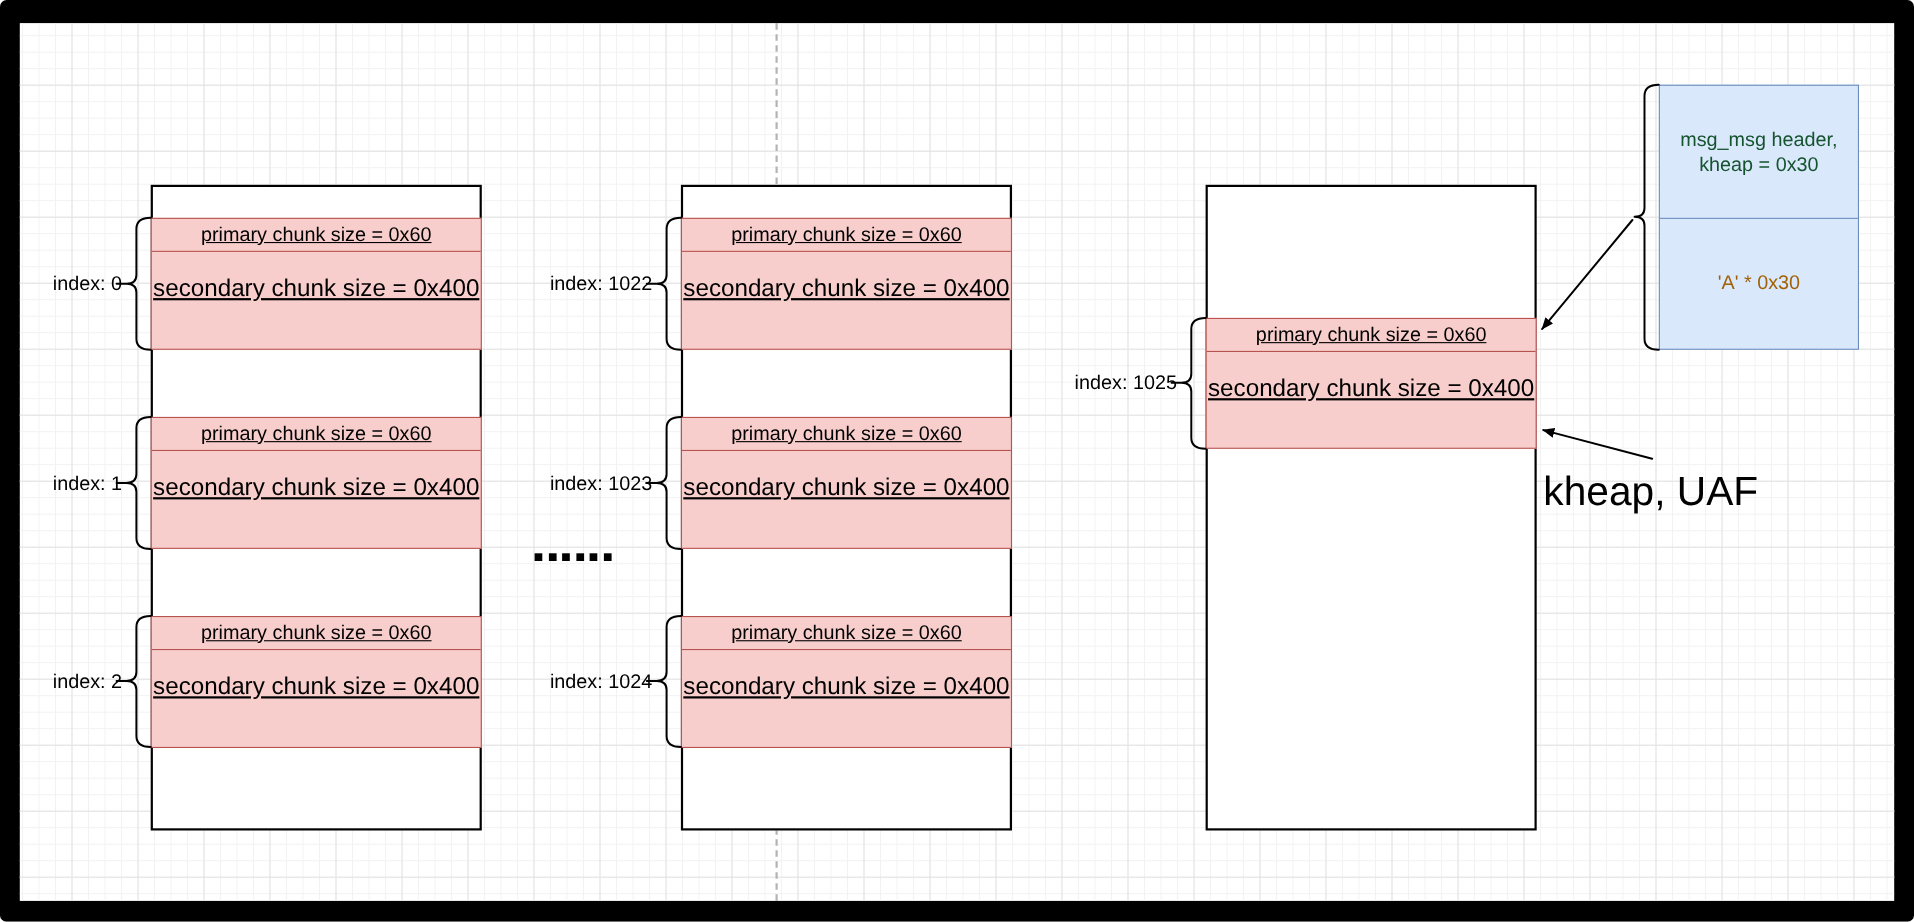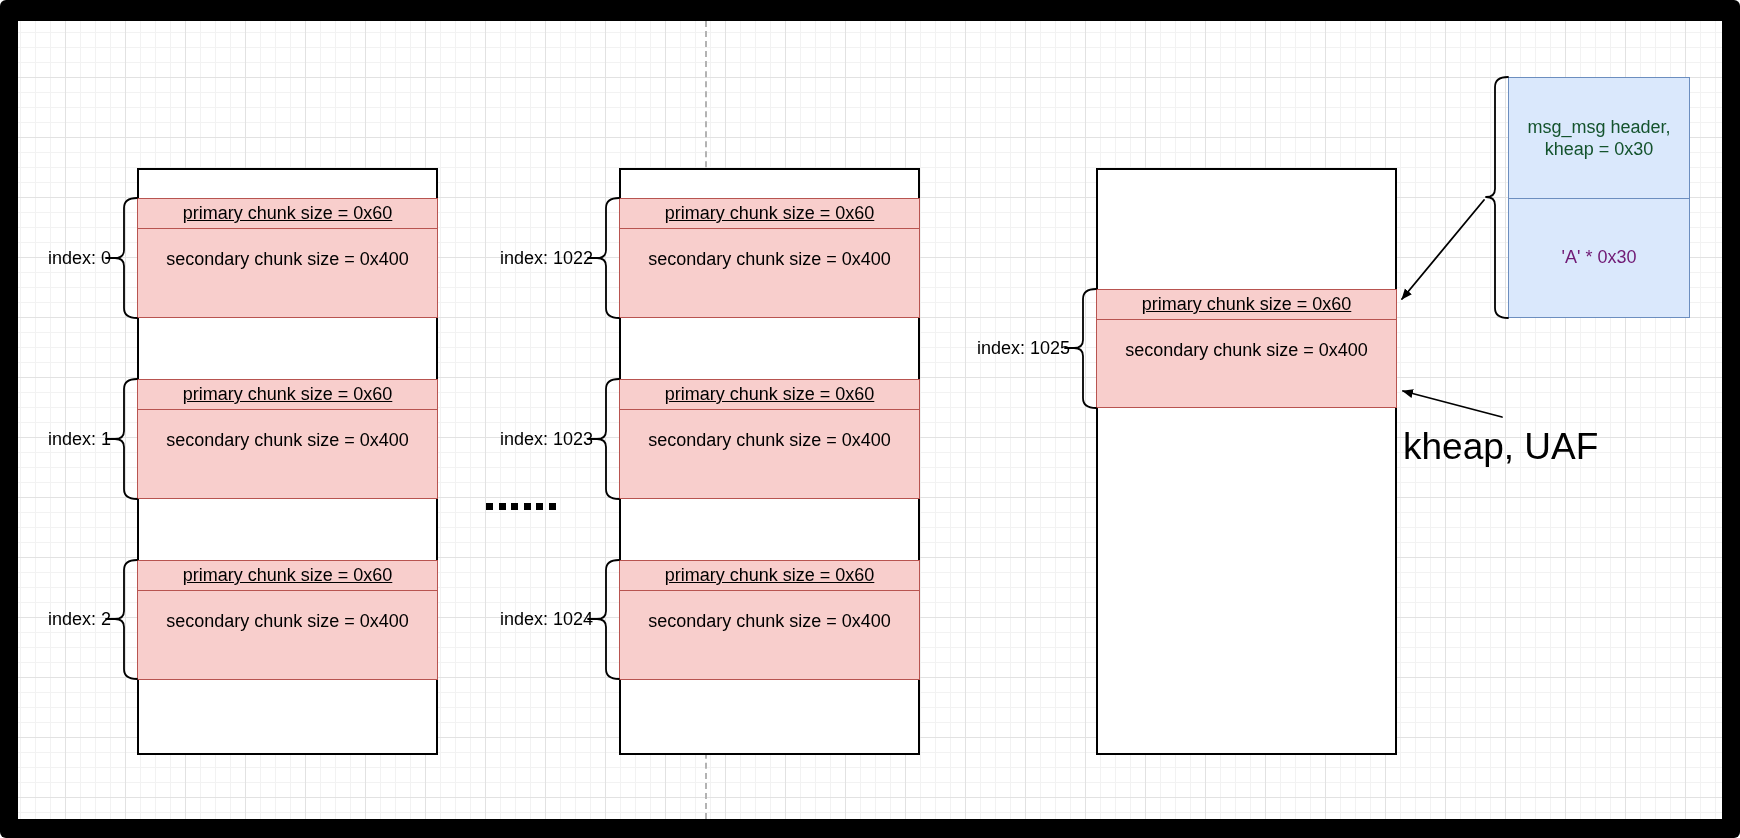--- a/index.html
+++ b/index.html
@@ -54,21 +54,21 @@
   .row-c{top:119px;height:119px;}
   .chunk .primary{
     height:28.5px;
     border-bottom:1.5px solid #b85450;
     display:flex;align-items:center;justify-content:center;
     font-size:18px;color:#000;text-decoration:underline;
   }
   .chunk .secondary{
     display:flex;justify-content:center;
     padding-top:20px;
-    font-size:18px;color:#000;
+    font-size:22px;color:#000;text-decoration:underline;
   }
   .index-label{
     position:absolute;
     width:160px;height:22px;
     text-align:right;
     font-size:18px;color:#000;
     line-height:22px;
     z-index:3;
   }
   .lbl-a{left:-67px;}
@@ -96,21 +96,21 @@
   }
   .msg-box .cell-top{
     height:119.5px;
     border-bottom:1.5px solid #6c8ebf;
     display:flex;flex-direction:column;align-items:center;justify-content:center;
     font-size:18px;color:#14532d;line-height:22px;
   }
   .msg-box .cell-bottom{
     height:118px;
     display:flex;align-items:center;justify-content:center;
-    font-size:18px;color:#701a75;
+    font-size:18px;color:#a16207;
   }
   .annotation{
     position:absolute;
     left:1385px;top:405px;
     font-size:37px;font-weight:normal;color:#000;
     white-space:nowrap;
     z-index:3;
   }
   .overlay{
     position:absolute;left:0;top:0;width:1704px;height:798px;

